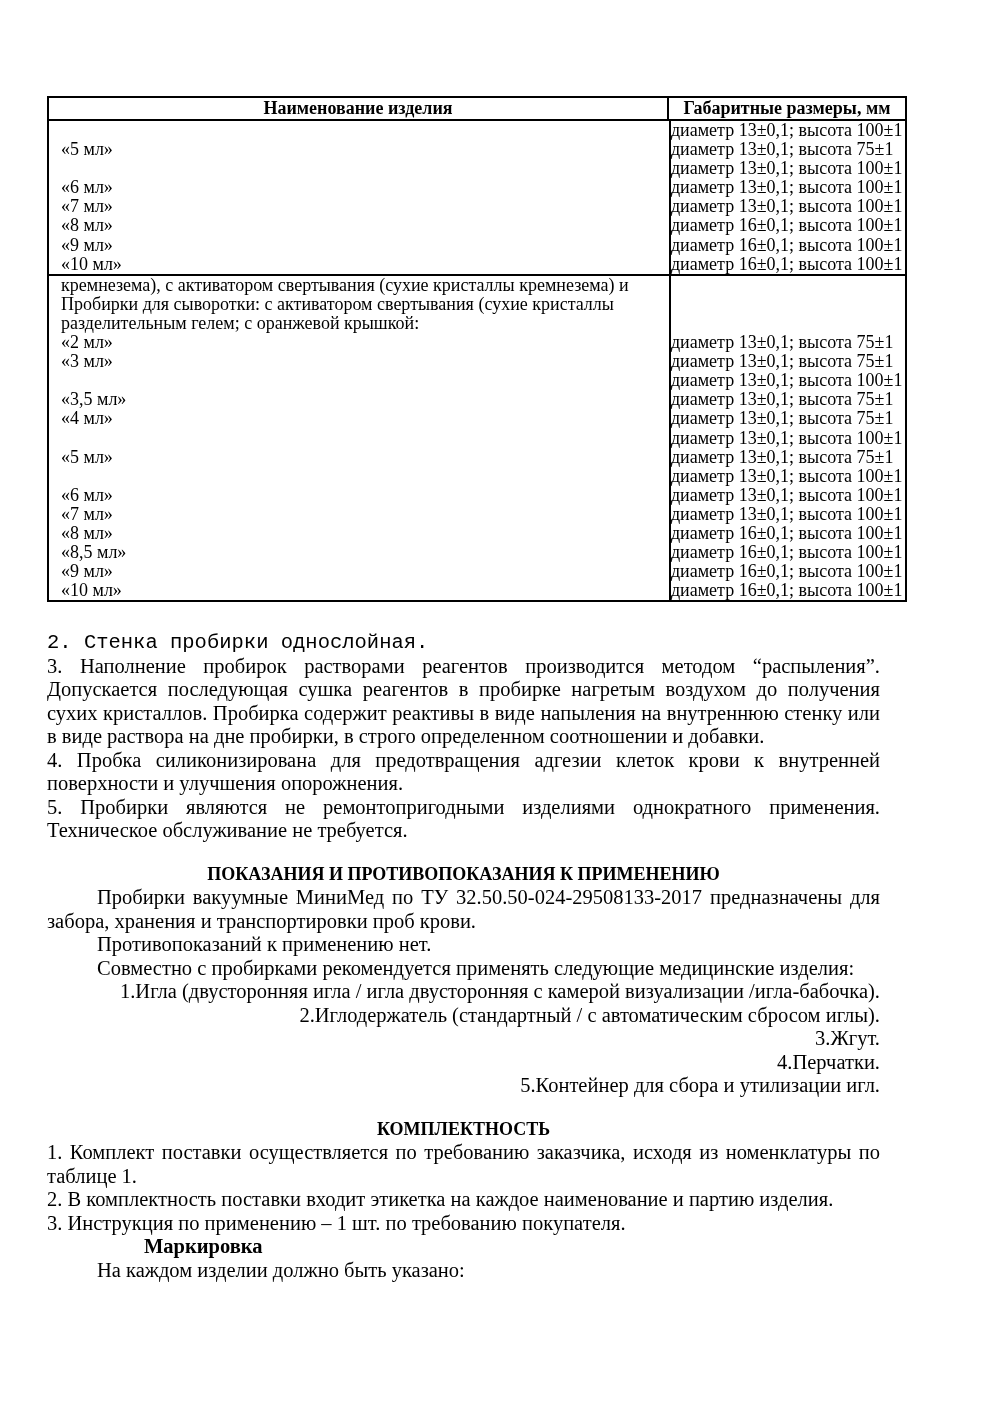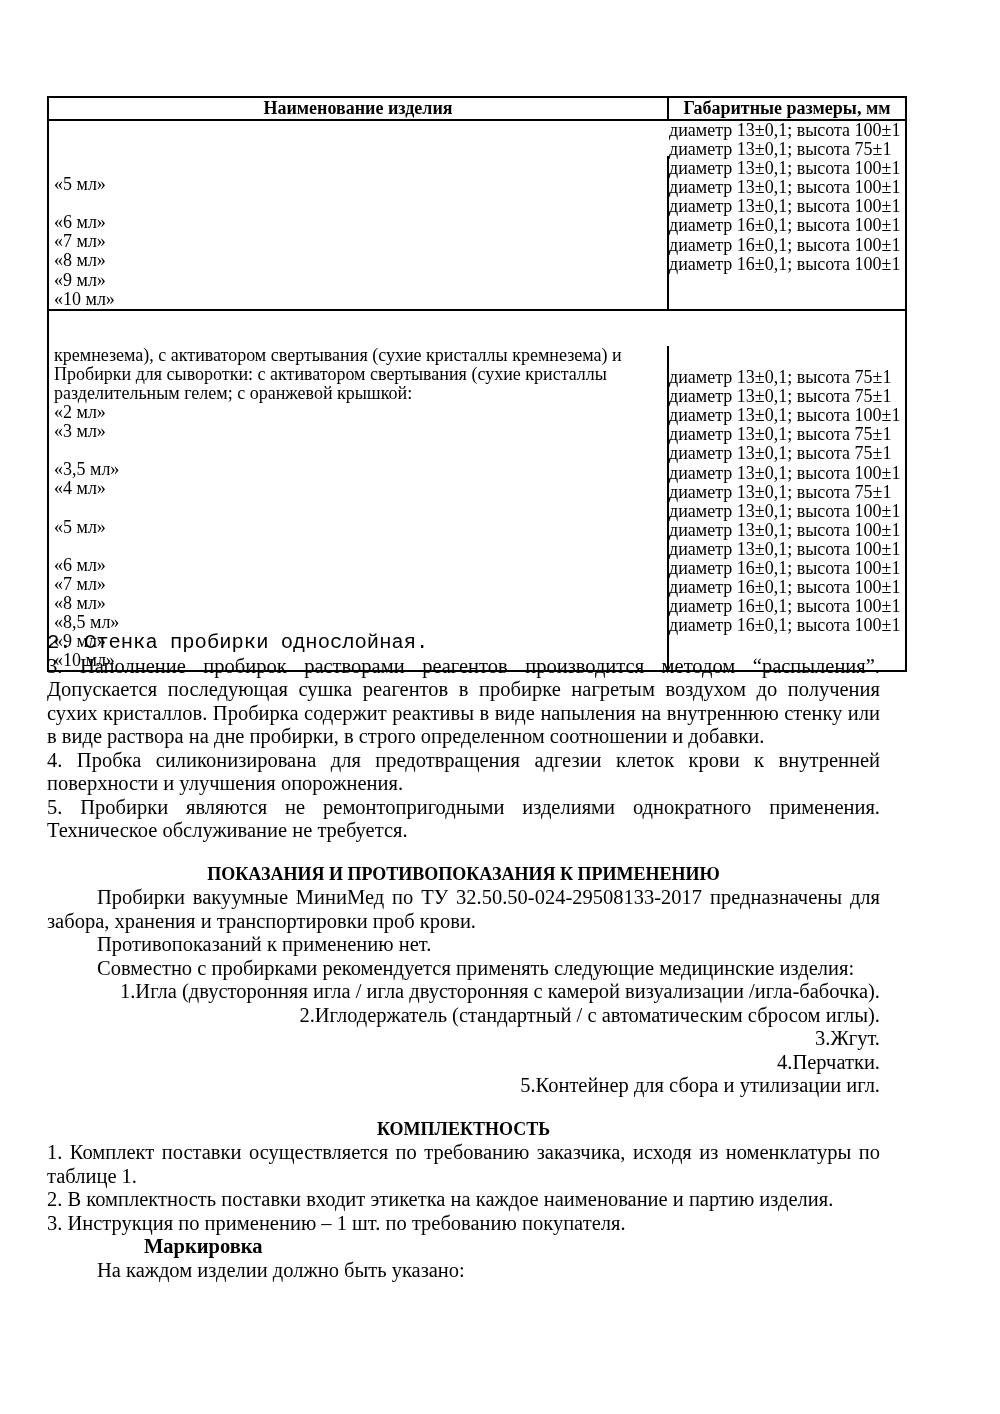--- a/index.html
+++ b/index.html
@@ -21,21 +21,21 @@
   .thead { display: flex; border-bottom: 2px solid #000; }
   .th {
     font-weight: bold; text-align: center;
     height: 21px; line-height: 20px;
   }
   .th-left  { width: 618px; border-right: 2px solid #000; }
   .th-right { width: 236px; }
   .trow { display: flex; }
   .trow-sep { border-bottom: 2px solid #000; }
   .td { padding: 0; }
-  .td-left  { width: 613px; padding-left: 5px; border-right: 2px solid #000; margin-top: 35px; }
+  .td-left  { width: 613px; padding-left: 12px; border-right: 2px solid #000; }
   .td-right { width: 236px; text-align: left; }
   .tl { height: 19.1px; line-height: 19.1px; white-space: nowrap; overflow: hidden; }
 
   
   .flow {
     position: absolute; left: 47px; top: 601px;
     width: 833px;
     font-size: 20.5px; line-height: 23.5px;
   }
   .para { margin: 0; text-align: justify; }

